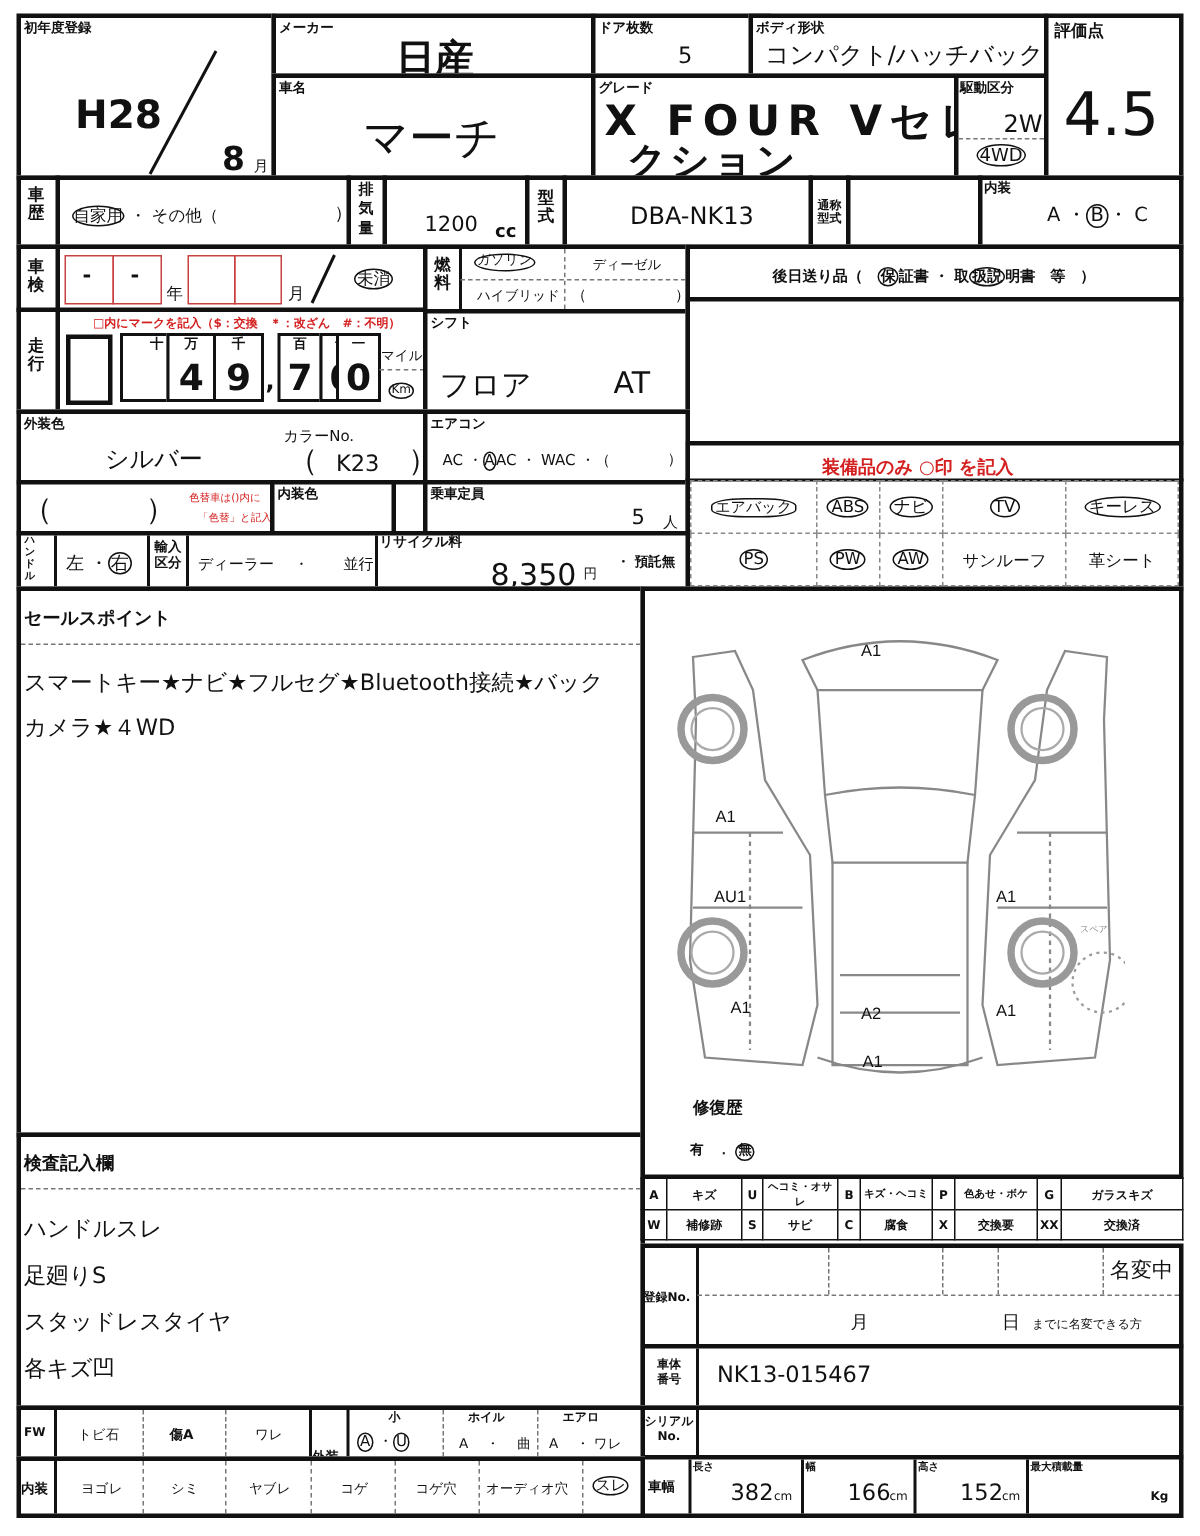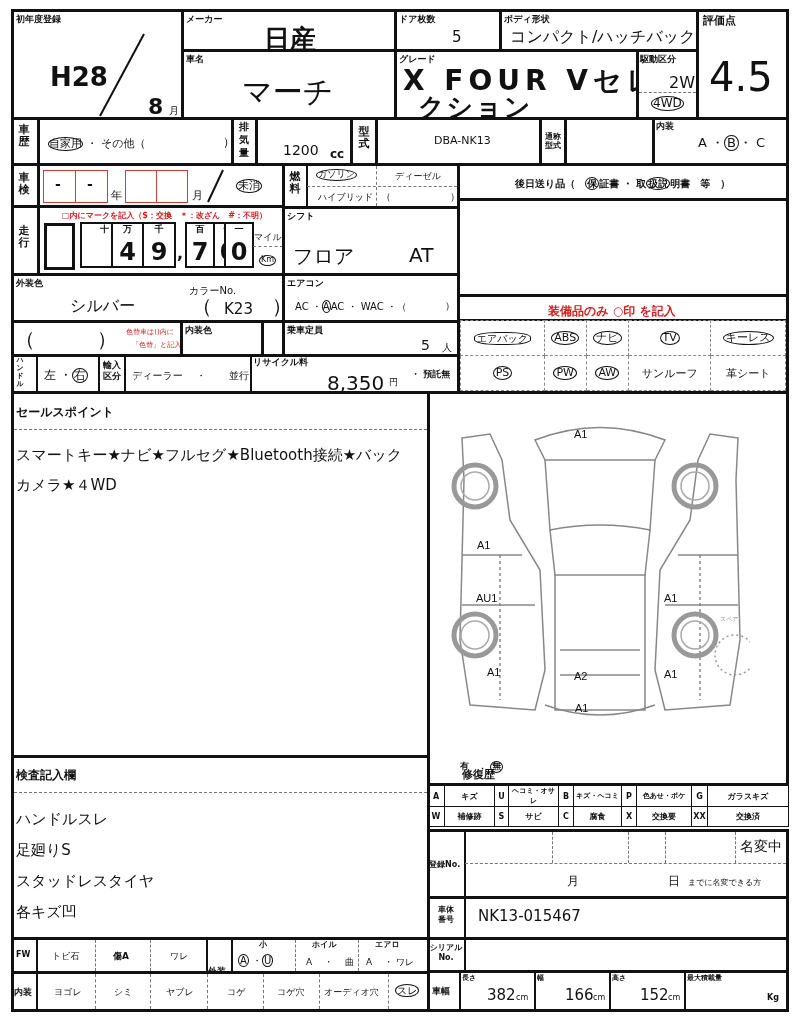--- a/index.html
+++ b/index.html
@@ -86,21 +86,21 @@
   <div class="val" style="left:48px;top:136px;font-size:11px;"><span class="circ" style="padding:0;">自家用</span><span> ・ その他（</span></div>
   <div class="val" style="left:223px;top:134px;font-size:12px;">）</div>
   <div class="vline" style="left:231px;top:117px;height:49px;"></div>
   <div class="vert" style="left:237px;top:120px;width:14px;font-size:10px;line-height:13px;">排<br>気<br>量</div>
   <div class="vline" style="left:255px;top:117px;height:49px;"></div>
   <div class="val" style="left:283px;top:142px;font-size:14px;">1200</div>
   <div class="val" style="left:330px;top:147px;font-size:12px;font-weight:bold;">cc</div>
   <div class="vline" style="left:350px;top:117px;height:49px;"></div>
   <div class="vert" style="left:357px;top:126px;width:14px;">型<br>式</div>
   <div class="vline" style="left:375px;top:117px;height:49px;"></div>
-  <div class="val" style="left:434px;top:134px;font-size:11px;">DBA-NK13</div>
+  <div class="val" style="left:420px;top:134px;font-size:16px;">DBA-NK13</div>
   <div class="vline" style="left:539px;top:117px;height:49px;"></div>
   <div class="vert" style="left:543px;top:132px;width:20px;font-size:8px;line-height:9px;">通称<br>型式</div>
   <div class="vline" style="left:564px;top:117px;height:49px;"></div>
   <div class="vline" style="left:652px;top:117px;height:49px;"></div>
   <div class="lbl" style="left:656px;top:121px;">内装</div>
   <div class="val" style="left:698px;top:134px;font-size:13px;">A ・<span class="circ" style="padding:0 2px;">B</span>・ C</div>
 
   <div class="box" style="left:11px;top:163px;width:274px;height:113px;"></div>
   <div class="vert" style="left:16px;top:172px;width:16px;">車<br>検</div>
   <div class="vline" style="left:37px;top:163px;height:113px;"></div>
@@ -289,21 +289,21 @@
   <div class="dmg" style="left:574px;top:428px;">A1</div>
   <div class="dmg" style="left:477px;top:539px;">A1</div>
   <div class="dmg" style="left:476px;top:592px;">AU1</div>
   <div class="dmg" style="left:487px;top:666px;">A1</div>
   <div class="dmg" style="left:664px;top:592px;">A1</div>
   <div class="dmg" style="left:664px;top:668px;">A1</div>
   <div class="dmg" style="left:574px;top:670px;">A2</div>
   <div class="dmg" style="left:575px;top:702px;">A1</div>
   <div class="val" style="left:720px;top:615px;font-size:6px;color:#888;">スペア</div>
 
-  <div class="val" style="left:462px;top:731px;font-size:11px;font-weight:bold;margin-top:36px;">修復歴</div>
+  <div class="val" style="left:462px;top:731px;font-size:11px;font-weight:bold;">修復歴</div>
   <div class="val" style="left:460px;top:760px;font-size:9px;font-weight:bold;"><span>有</span>　<span>．</span> <span class="circ" style="padding:0 1px;">無</span></div>
 
   <table class="legend-table" style="left:427px;top:785px;width:362px;">
     <tbody>
         <tr>
       <td style="width:17px;">A</td>
           <td style="width:50px;">キズ</td>
       <td style="width:14px;">U</td>
           <td style="width:50px;font-size:7px;">ヘコミ・オサレ</td>
       <td style="width:15px;">B</td>

